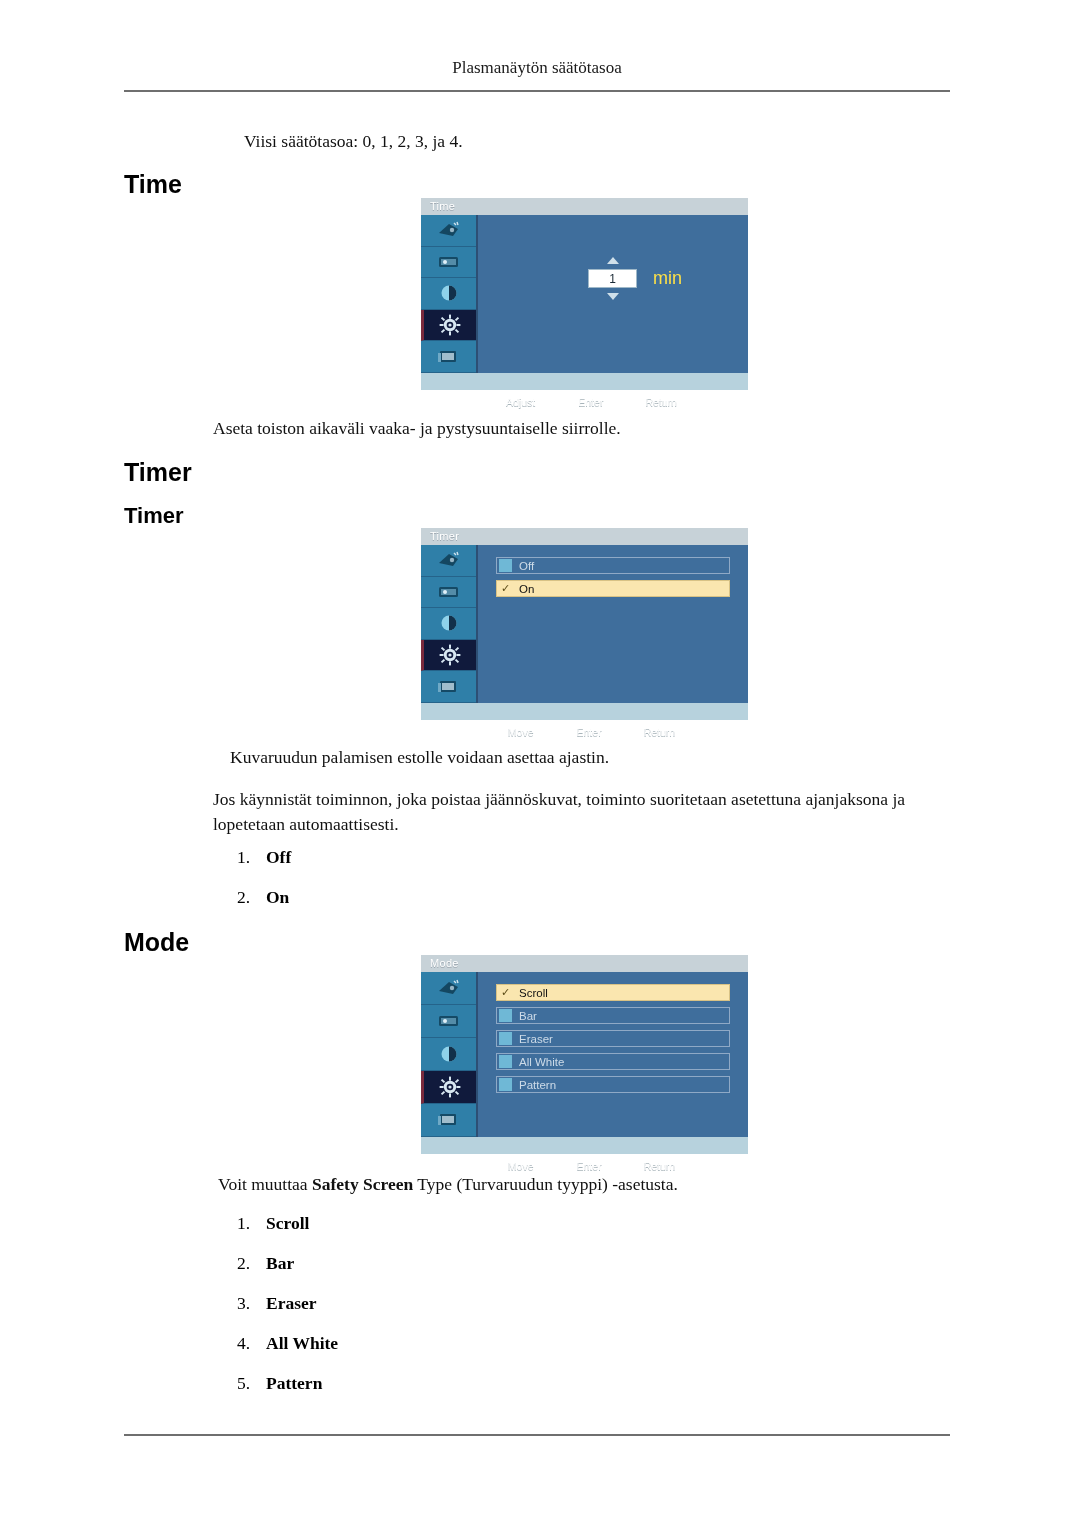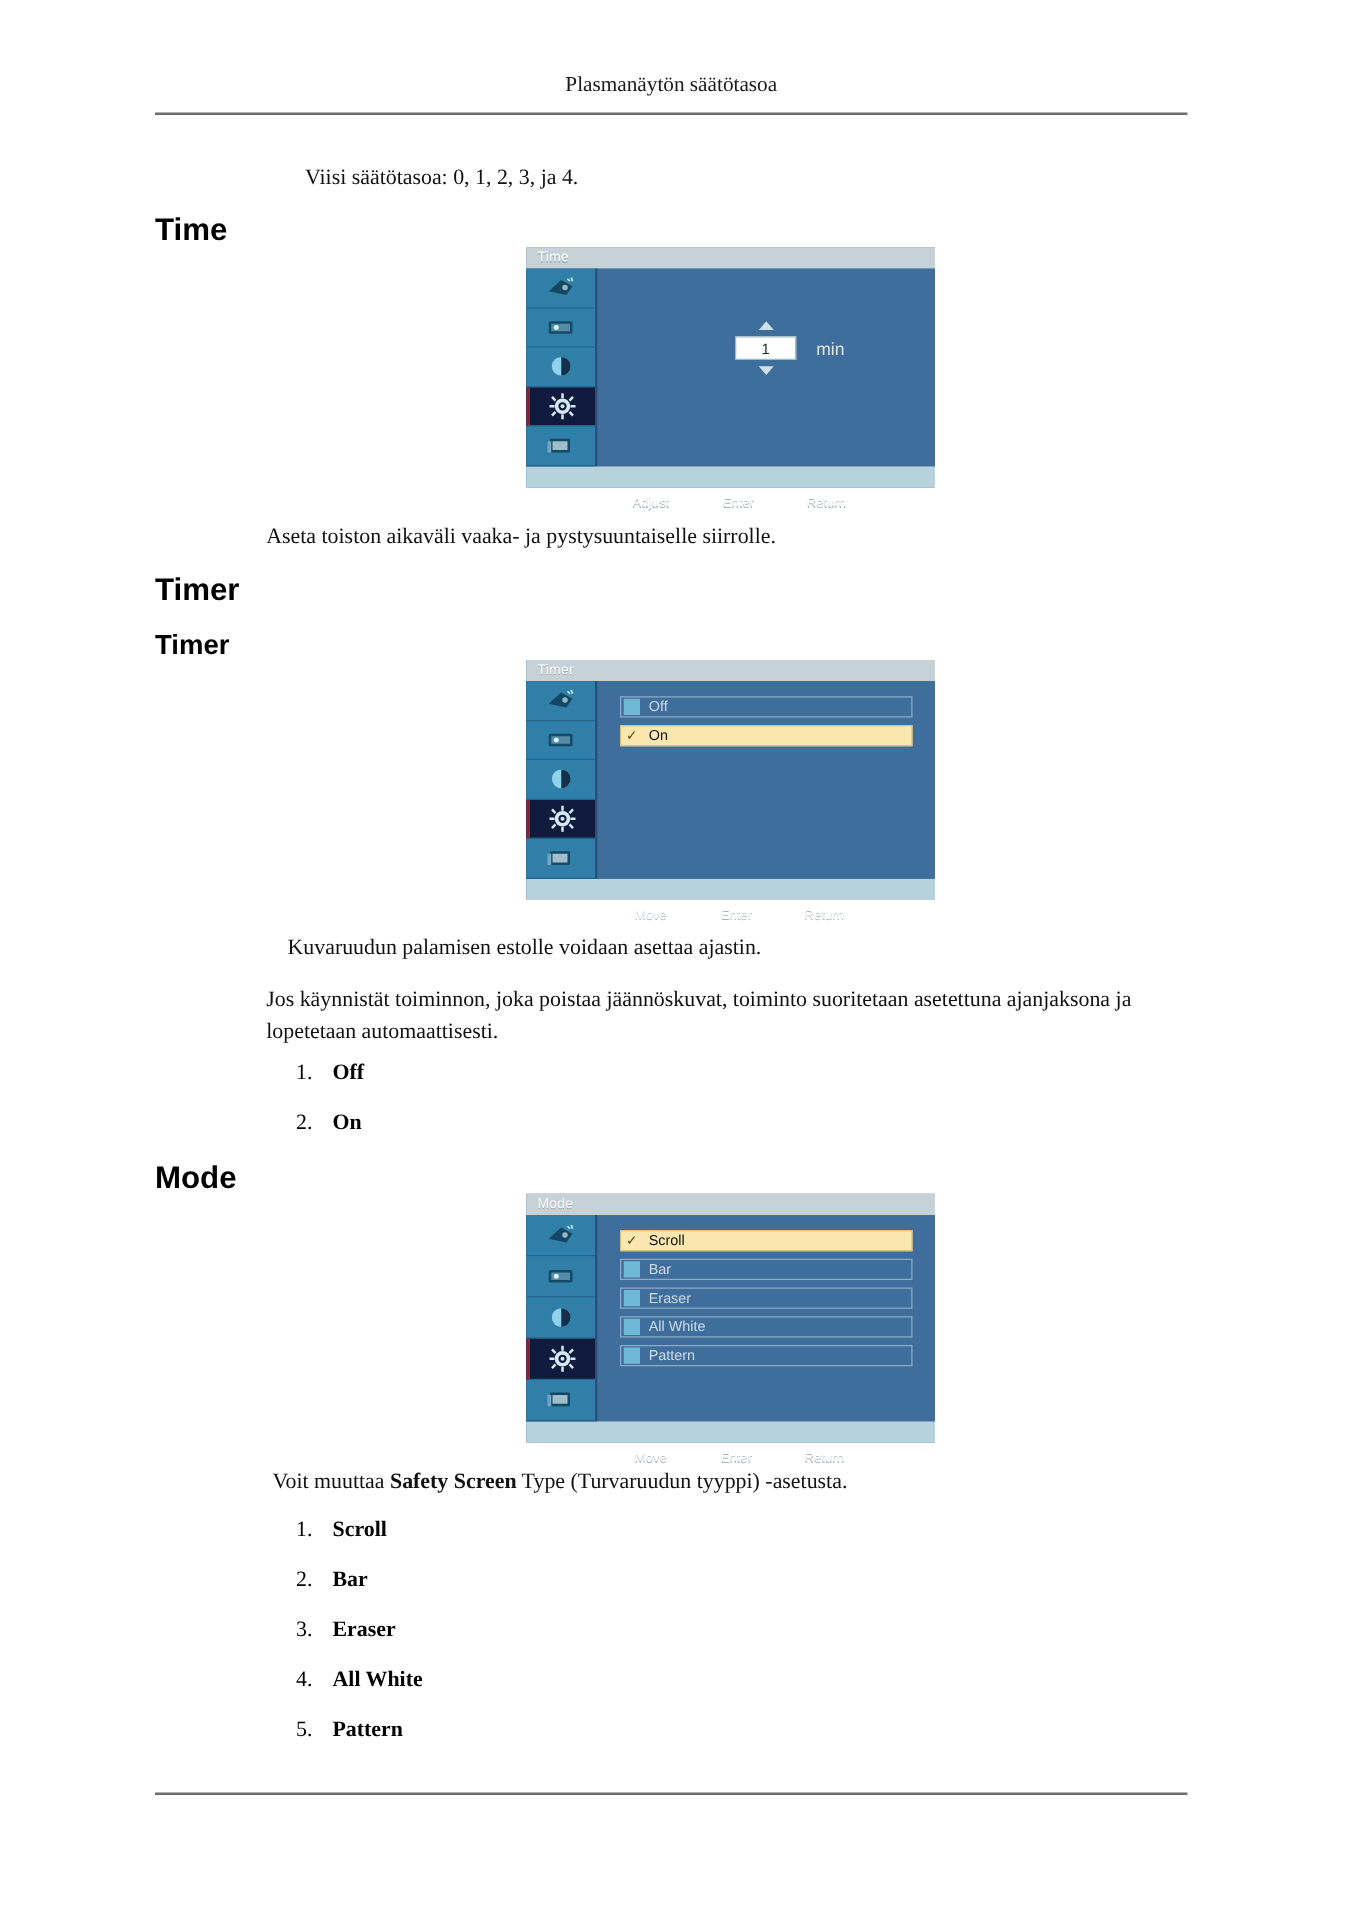--- a/index.html
+++ b/index.html
@@ -210,22 +210,22 @@
     background: #ffffff;
     border: 1px solid #9fb9c9;
     color: #1b2a36;
     font-size: 12px;
     display: flex;
     align-items: center;
     justify-content: center;
   }
   .spin-unit {
     margin-left: 16px;
-    color: #e5e5e5;
-    font-size: 14px;
+    color: #fde047;
+    font-size: 18px;
   }
   .icon-svg { display:block; }
 </style>
 </head>
 <body>
 
 <div class="page-header">Plasmanäytön säätötasoa</div>
 <div class="header-rule"></div>
 <div class="footer-rule"></div>
 

